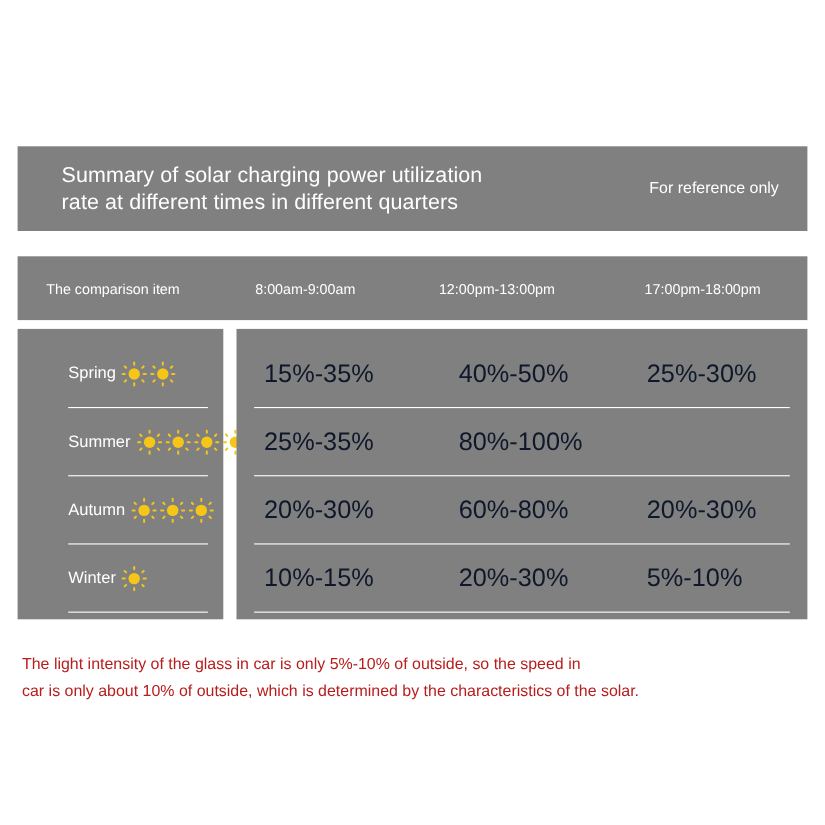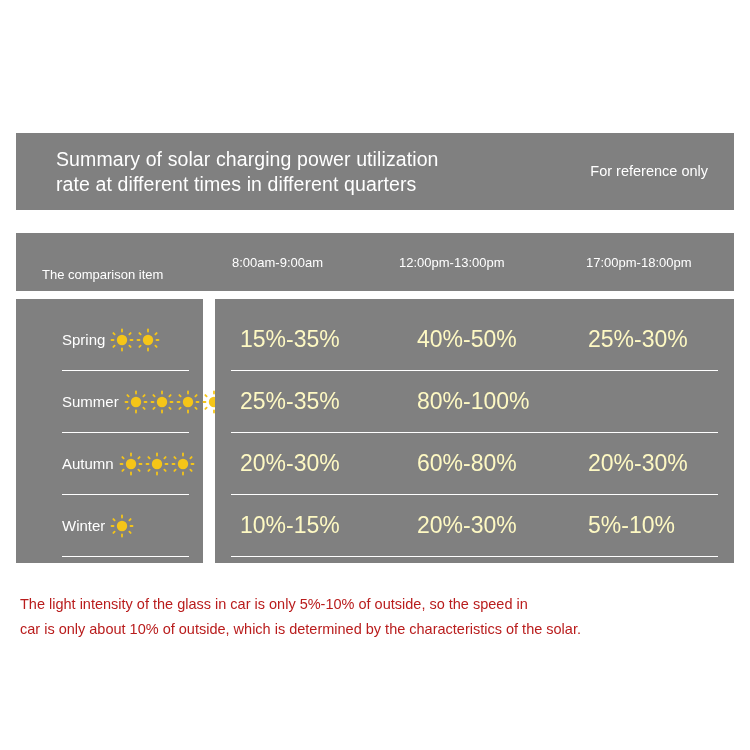--- a/index.html
+++ b/index.html
@@ -65,21 +65,21 @@
     position: absolute;
     top: 0;
     height: 58px;
     display: flex;
     align-items: center;
     color: #ffffff;
     font-size: 13px;
     font-weight: 400;
     white-space: nowrap;
   }
-  .cols-band .c0 { left: 26px; margin-top: 12px; }
+  .cols-band .c0 { left: 26px; }
   .cols-band .c1 { left: 216px; }
   .cols-band .c2 { left: 383px; }
   .cols-band .c3 { left: 570px; }
 
   
   .season-panel {
     position: absolute;
     left: 16px;
     top: 299px;
     width: 187px;
@@ -130,21 +130,21 @@
   .values-row {
     height: 62px;
     display: flex;
     align-items: center;
     border-bottom: 1px solid #ffffff;
     box-sizing: border-box;
     position: relative;
   }
   .values-row .v {
     position: absolute;
-    color: #fef9c3;
+    color: #0f172a;
     font-size: 23px;
     font-weight: 400;
     white-space: nowrap;
   }
   .values-row .v0 { left: 9px; }
   .values-row .v1 { left: 186px; }
   .values-row .v2 { left: 357px; }
 
   
   .footer-note {

